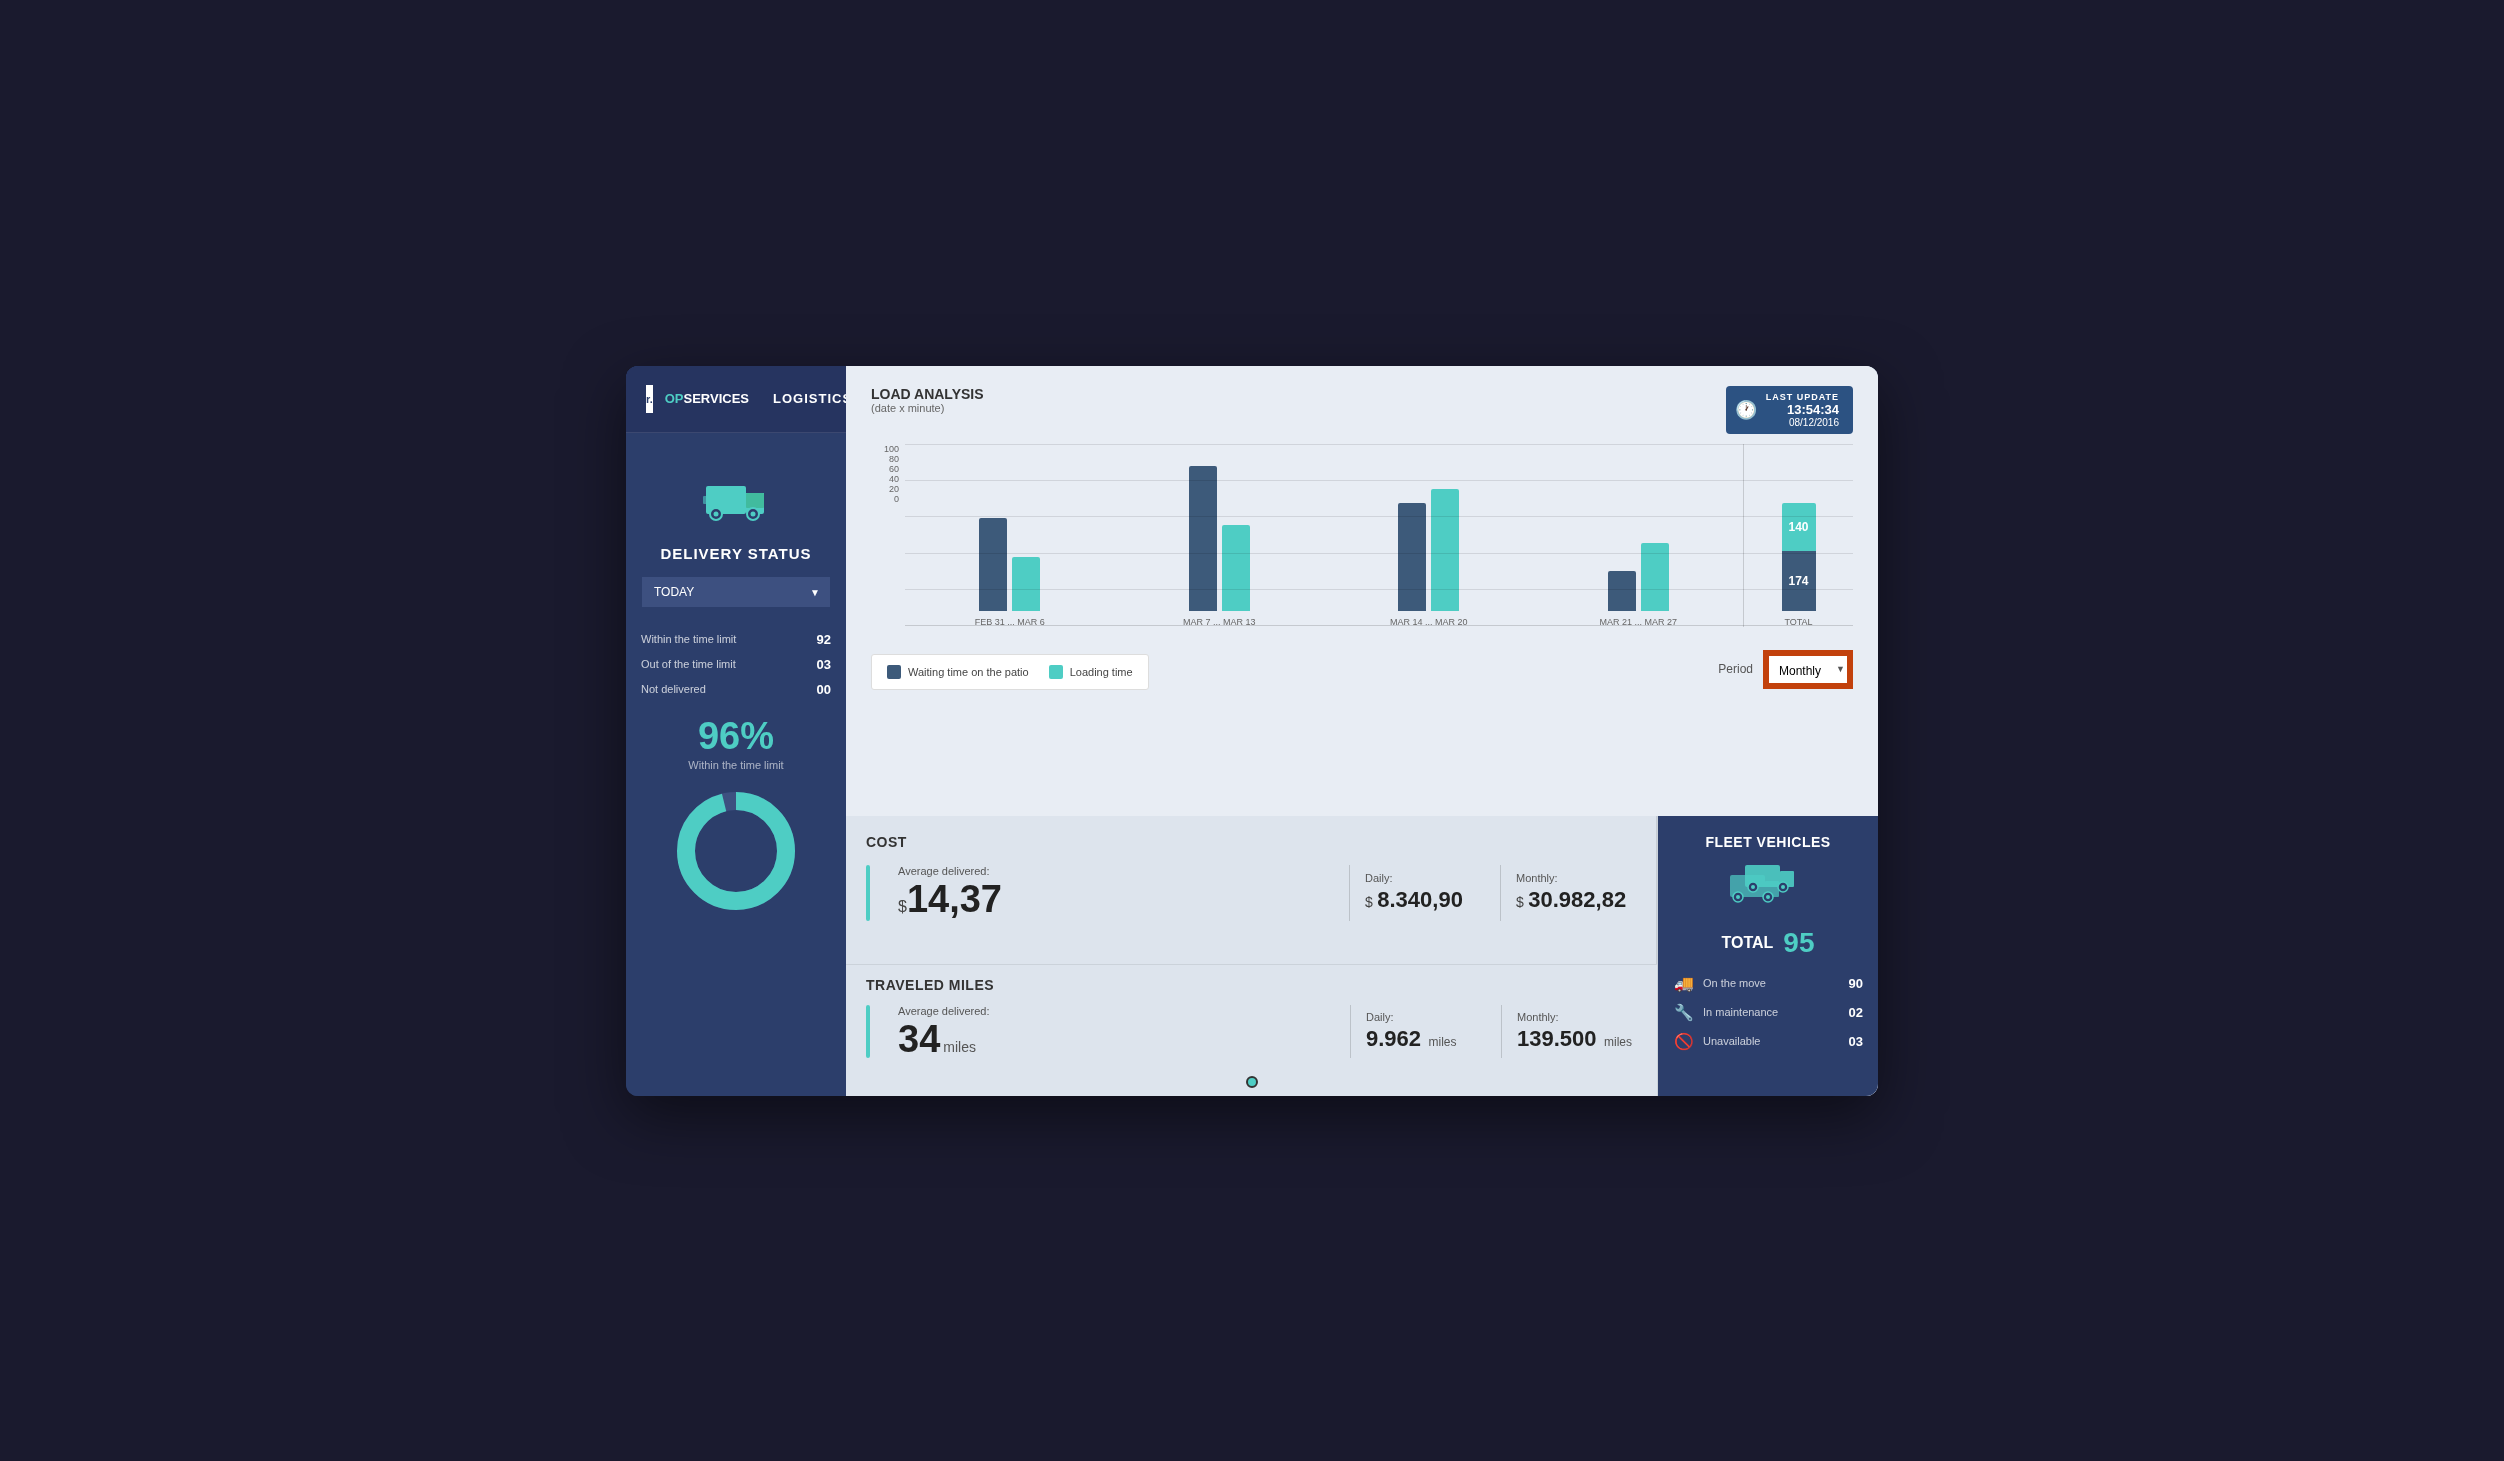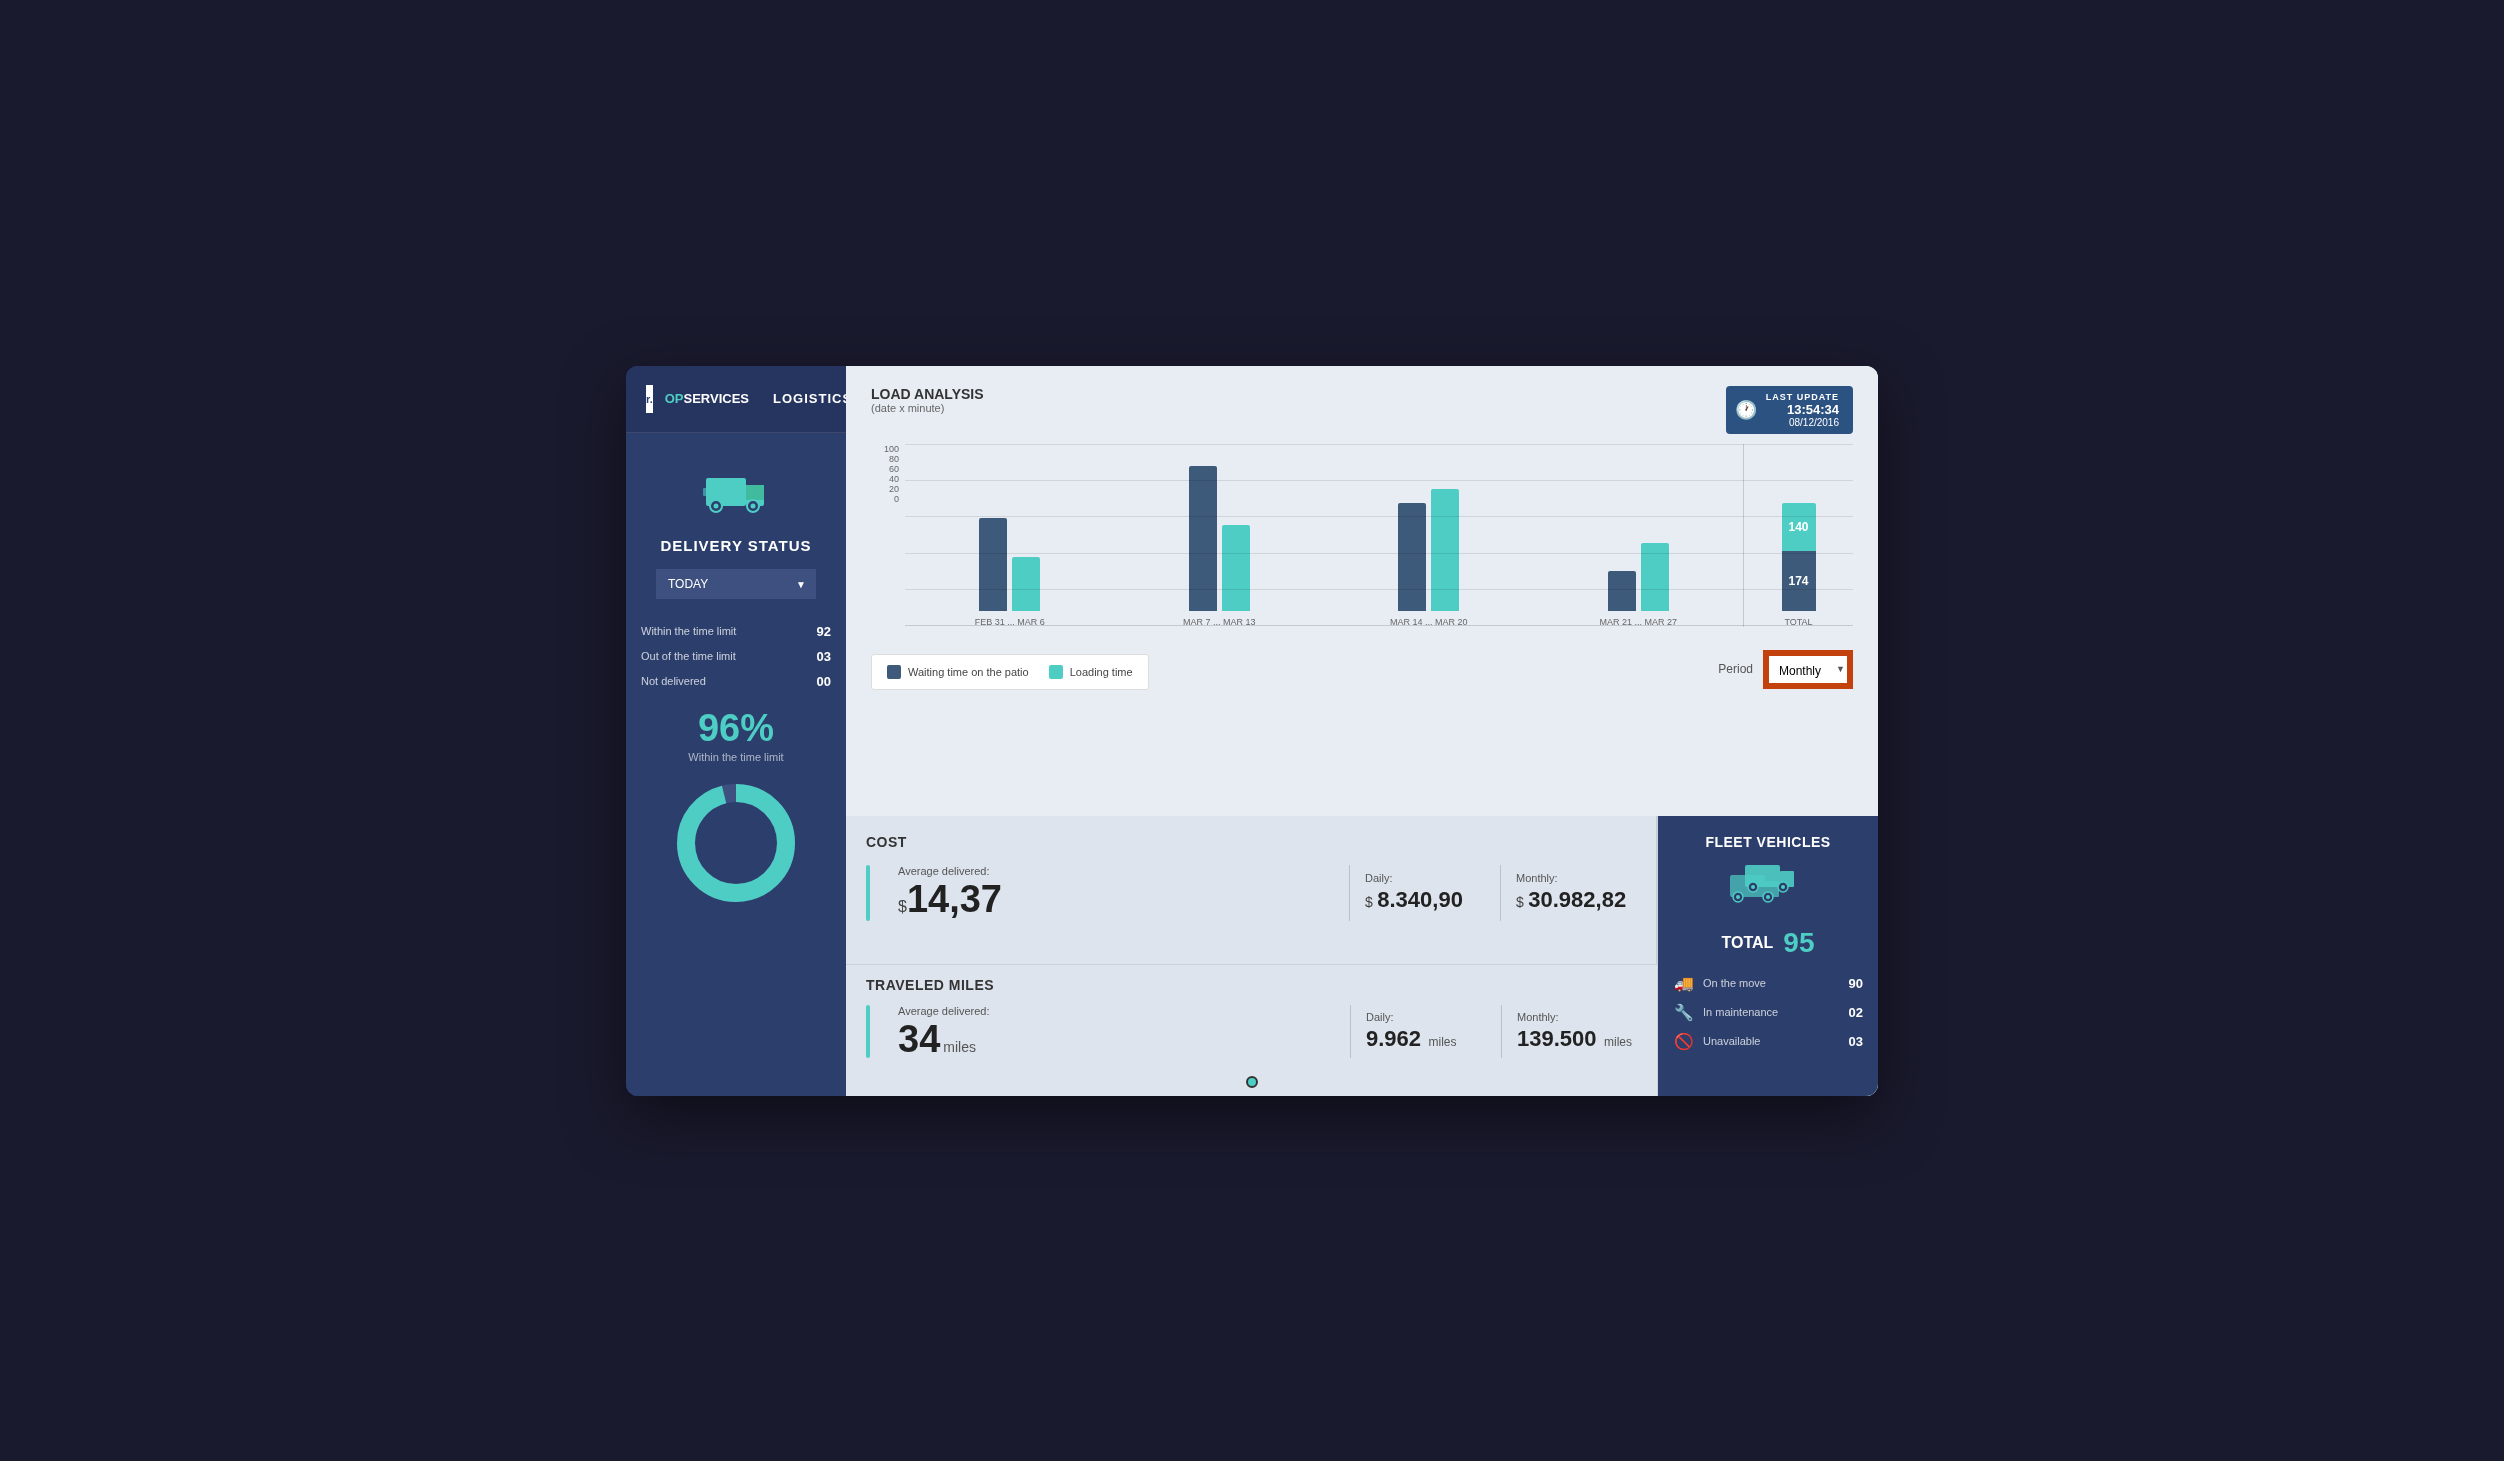--- a/index.html
+++ b/index.html
@@ -54,40 +54,40 @@
       height: 30px;
       background: rgba(255,255,255,0.3);
     }
     .logistics-label {
       color: white;
       font-size: 13px;
       font-weight: bold;
       letter-spacing: 1px;
     }
     .sidebar-content {
-      padding: 20px 15px;
+      padding: 28px 15px;
       display: flex;
       flex-direction: column;
       align-items: center;
       flex: 1;
     }
     .truck-icon {
       margin: 10px 0 15px;
     }
     .delivery-title {
       color: white;
       font-size: 15px;
       font-weight: bold;
       letter-spacing: 1px;
       text-align: center;
       margin-bottom: 15px;
     }
     .select-wrapper {
       position: relative;
-      width: 160px;
+      width: 188px;
       margin-bottom: 20px;
     }
     .select-wrapper::after {
       content: '▼';
       position: absolute;
       right: 10px;
       top: 50%;
       transform: translateY(-50%);
       color: white;
       font-size: 10px;

